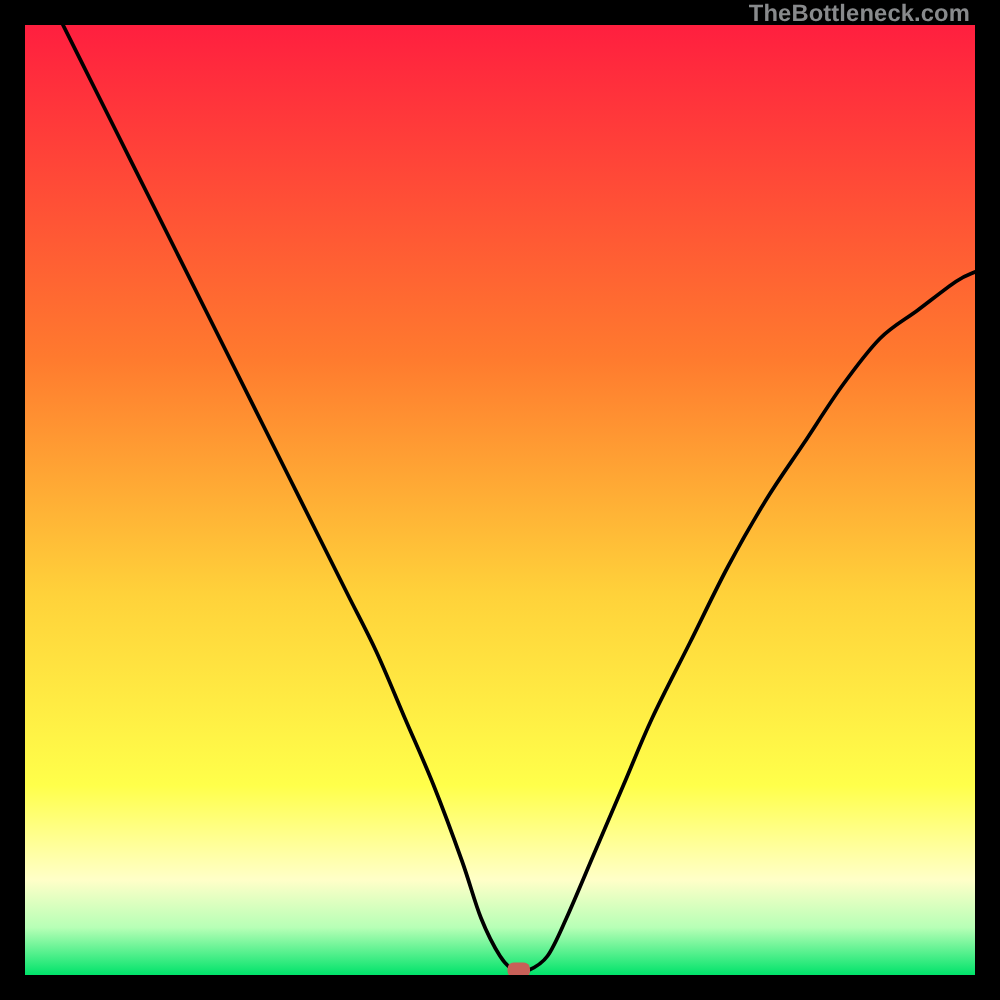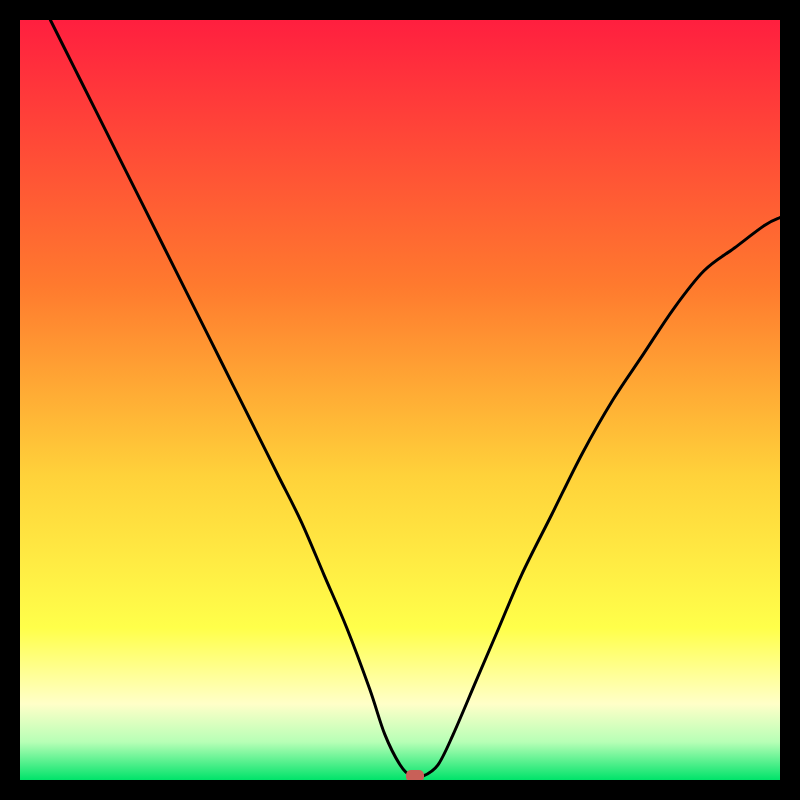--- a/index.html
+++ b/index.html
@@ -58,20 +58,21 @@
     font-size: 19px;
     font-weight: 600;
     letter-spacing: 0.1px;
     pointer-events: none;
   }
 </style>
 </head>
 <body>
 
 <div class="frame">
+  <div class="watermark">TheBottleneck.com</div>
 
   <div class="plot">
     <svg class="gradient" viewBox="0 0 760 760" preserveAspectRatio="none">
       <defs>
         <linearGradient id="bg" x1="0" y1="0" x2="0" y2="1">
             <stop offset="0%" stop-color="#ff1f3f"></stop>
             <stop offset="35%" stop-color="#ff7a2e"></stop>
             <stop offset="60%" stop-color="#ffd23a"></stop>
             <stop offset="80%" stop-color="#ffff4a"></stop>
             <stop offset="90%" stop-color="#ffffc8"></stop>

